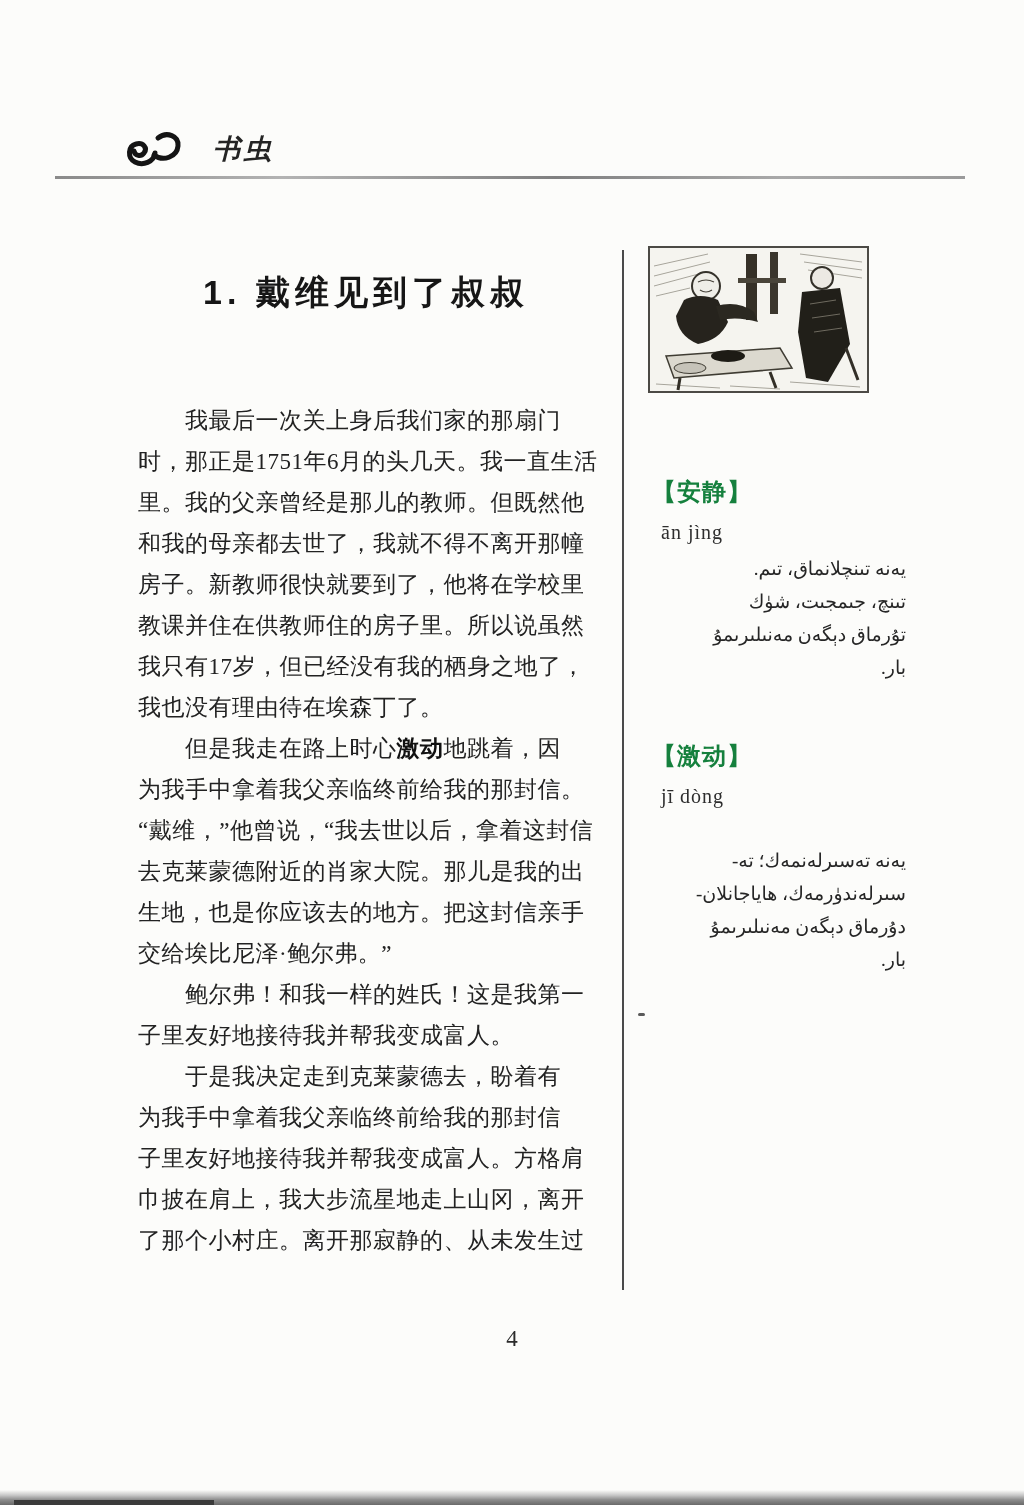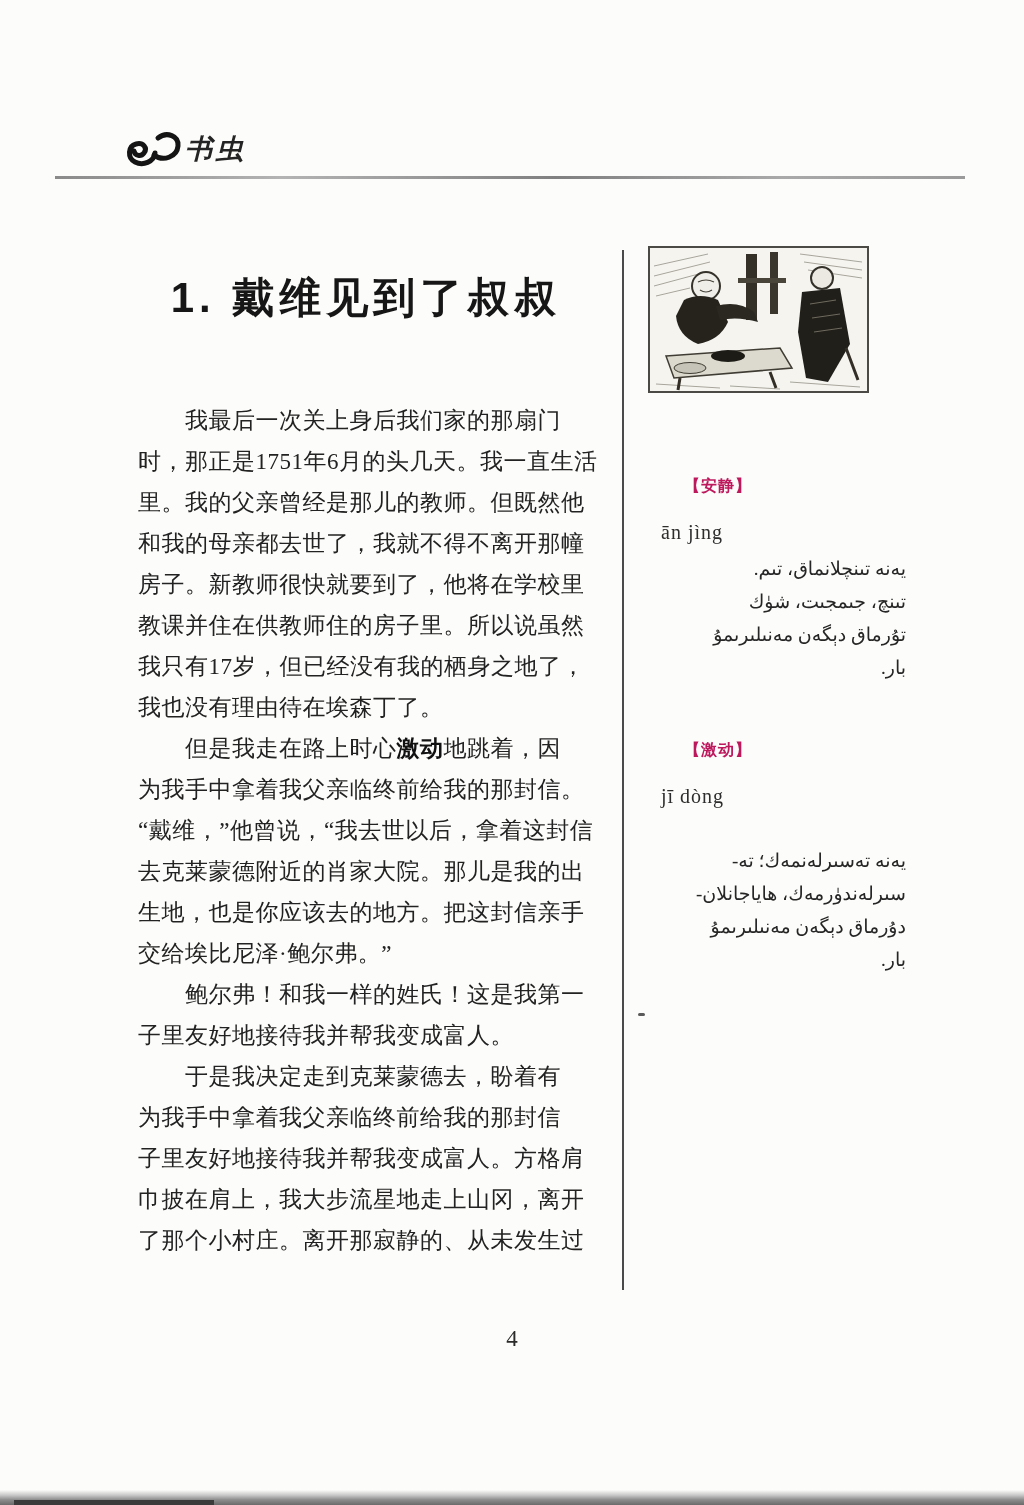--- a/index.html
+++ b/index.html
@@ -2,50 +2,50 @@
 <html><head>
 <meta charset="utf-8">
 <style>
   html,body{margin:0;padding:0;background:#d9d9d9;}
   .page{
     position:relative;width:1024px;height:1505px;margin:0 auto;
     background:#fcfcfa;overflow:hidden;color:#1f1f1f;
     font-family:"Liberation Serif","DejaVu Serif",serif;
   }
   
-  .logo{position:absolute;left:122px;top:128px;display:flex;align-items:center;gap:1px;}
+  .logo{position:absolute;left:122px;top:128px;display:flex;align-items:center;gap:29px;}
   .logo svg{display:block;}
   .logo-text{font-size:27px;font-style:italic;font-weight:600;letter-spacing:4px;color:#242424;}
   .running-title{
     position:absolute;right:122px;top:130px;font-size:25px;font-weight:bold;font-style:italic;
     letter-spacing:2px;color:#1a1a1a;font-family:"Liberation Sans","DejaVu Sans",sans-serif;
   }
   .header-rule{
     position:absolute;left:55px;top:176px;width:910px;height:3px;
     background:linear-gradient(90deg,#8a8a8a,#b3b3b3 25%,#808080 55%,#a9a9a9 80%,#9a9a9a);
   }
   
   .chapter-title{
     position:absolute;left:130px;top:270px;width:472px;text-align:center;
-    font-size:42px;font-weight:bold;letter-spacing:5px;color:#161616;
+    font-size:34px;font-weight:bold;letter-spacing:5px;color:#161616;
     font-family:"Liberation Sans","DejaVu Sans",sans-serif;
   }
   
   .main-text{position:absolute;left:138px;top:400px;width:474px;font-size:23px;line-height:41px;letter-spacing:.5px;color:#222;}
   .line{white-space:nowrap;height:41px;}
   .indent{text-indent:47px;}
   .b{font-weight:bold;color:#111;}
   
   .divider{position:absolute;left:622px;top:250px;width:2px;height:1040px;background:#4a4a4a;}
   .illustration-frame{
     position:absolute;left:648px;top:246px;width:221px;height:147px;
     border:2px solid #4c4a45;background:#f5f4ef;box-sizing:border-box;
   }
   .vocab-head{
-    position:absolute;left:684px;font-size:16px;font-weight:bold;letter-spacing:1px;color:#be185d;
+    position:absolute;left:652px;font-size:24px;font-weight:bold;letter-spacing:1px;color:#15803d;
     font-family:"Liberation Sans","DejaVu Sans",sans-serif;
   }
   .vocab-pinyin{position:absolute;left:661px;font-size:20px;color:#2d2d2d;letter-spacing:1px;}
   .vocab-def{
     position:absolute;left:636px;width:270px;direction:rtl;text-align:right;
     font-size:19px;line-height:33px;color:#262626;
   }
   .v1-head{top:476px;} .v1-pinyin{top:521px;} .v1-def{top:552px;}
   .v2-head{top:740px;} .v2-pinyin{top:785px;} .v2-def{top:800px;margin-top:44px;}
   

